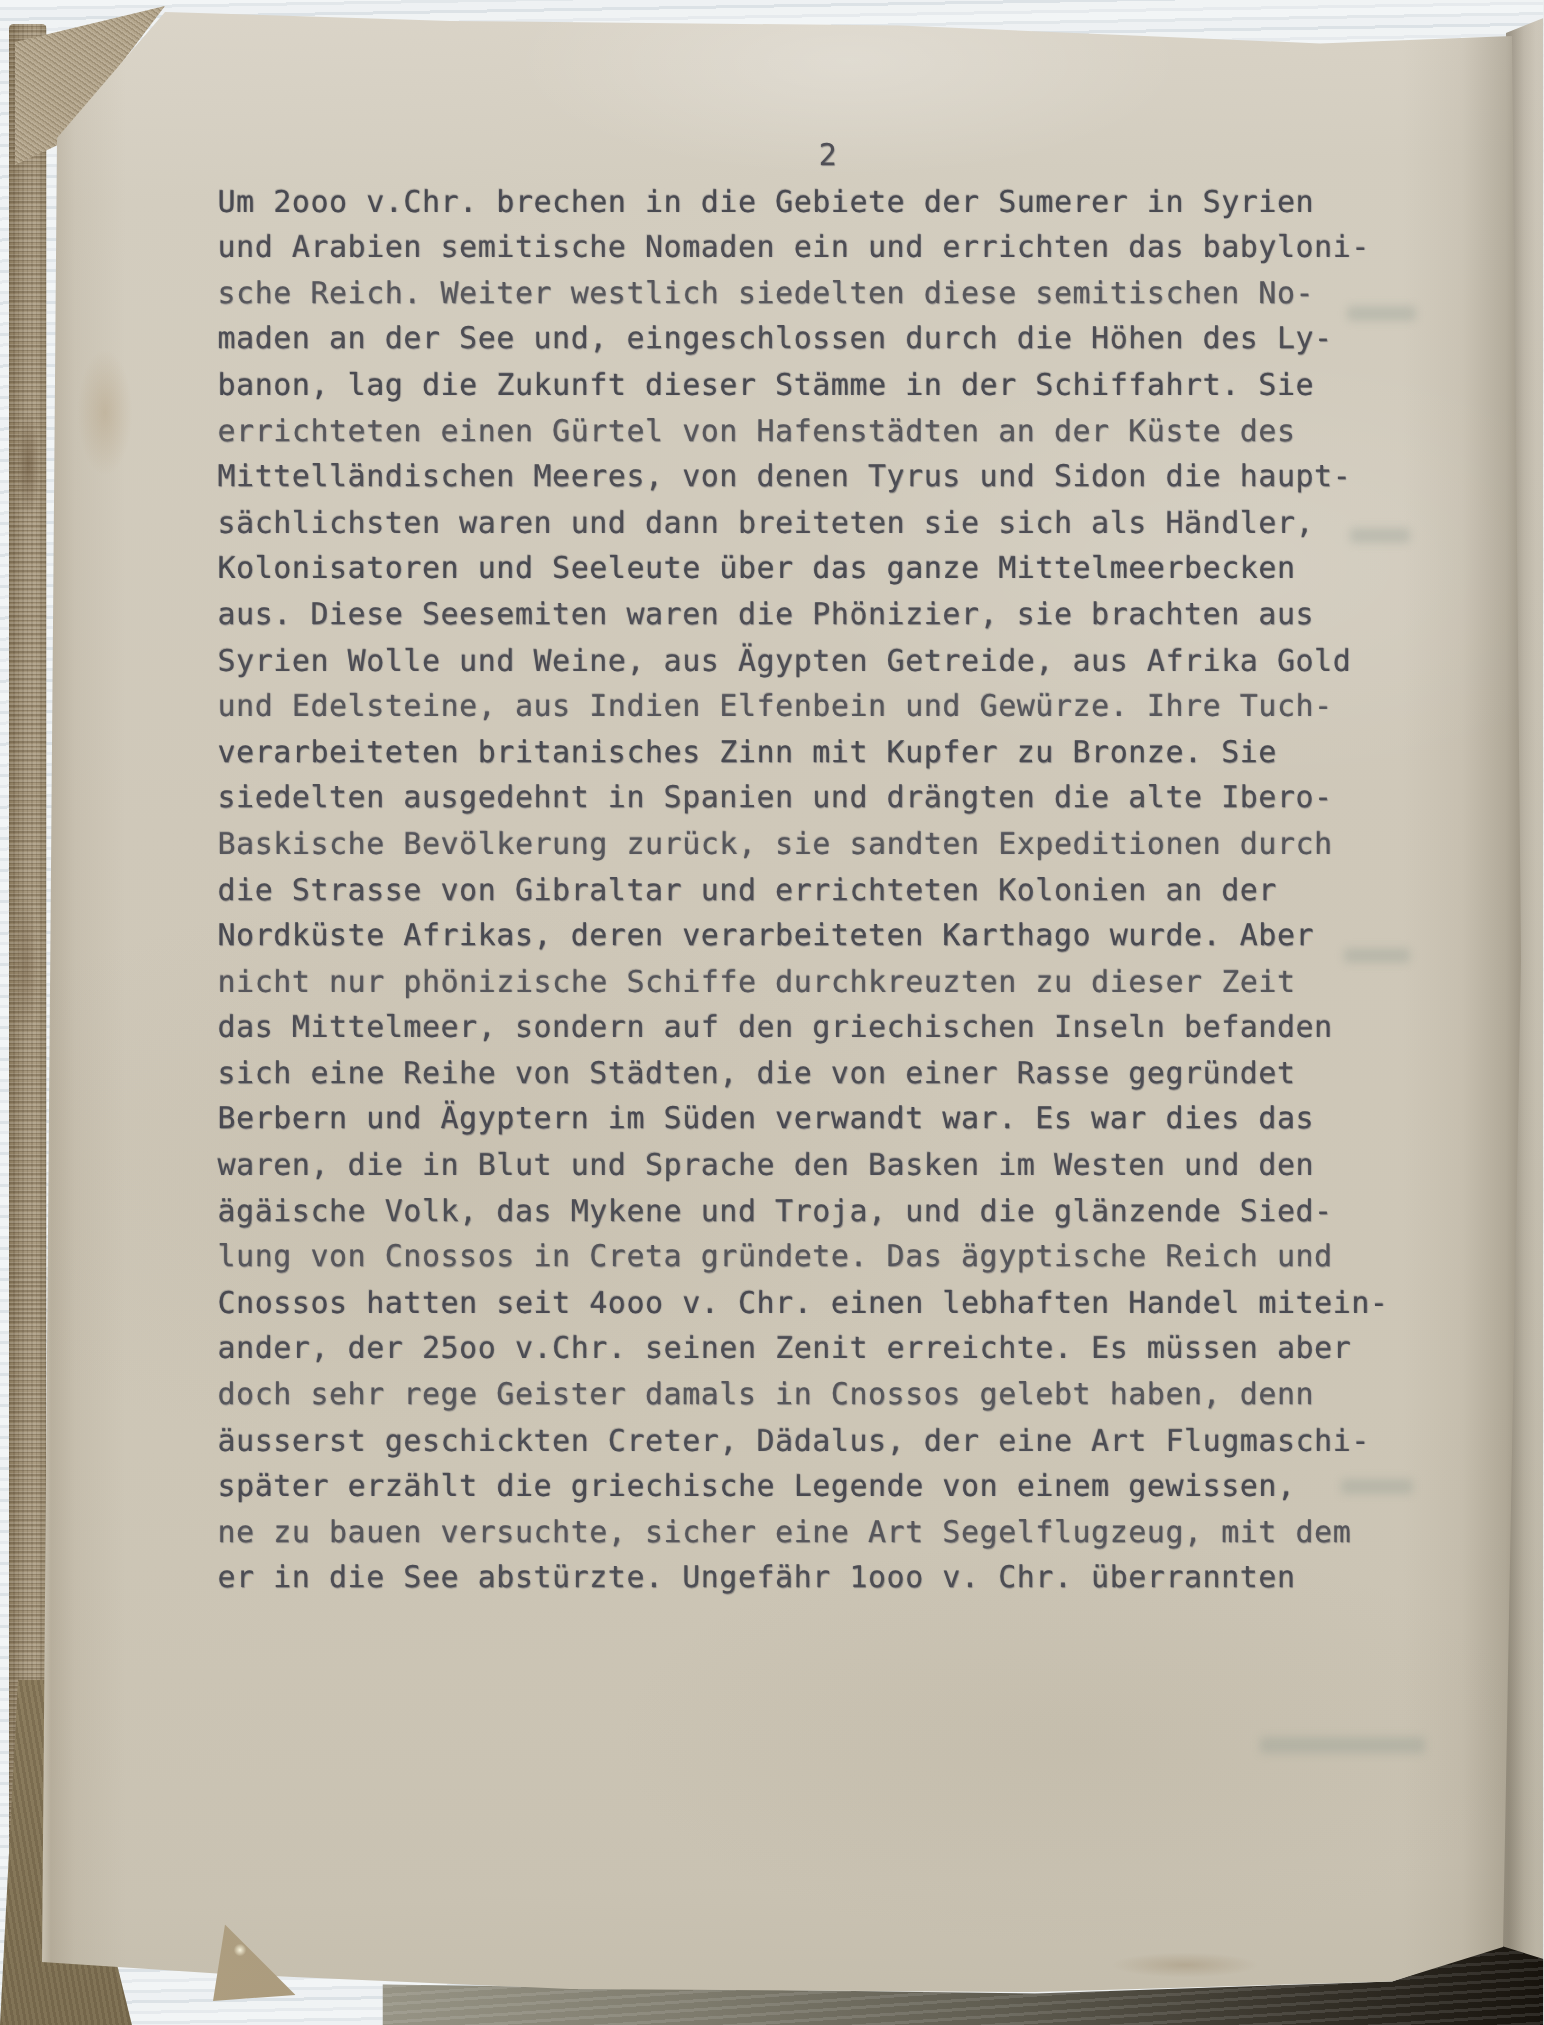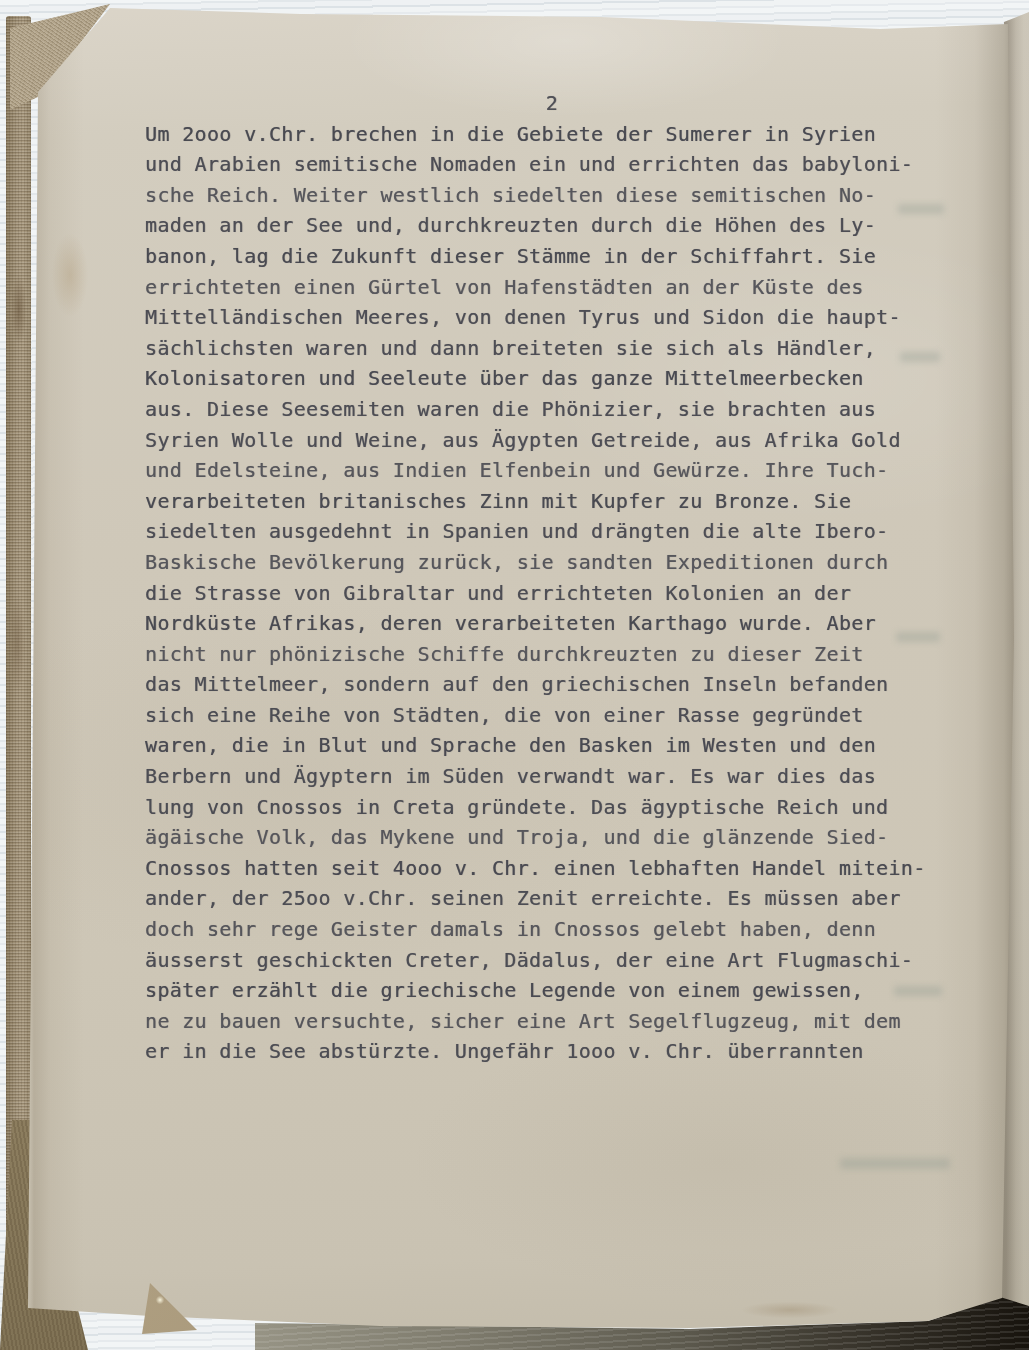--- a/index.html
+++ b/index.html
@@ -118,41 +118,41 @@
   <div class="spine-corner"></div>
   <div class="cover-wedge"></div>
 
   <div class="page">
     <div class="textblock">
       <div class="pagenum">2</div>
       <div>
           <div class="line">Um 2ooo v.Chr. brechen in die Gebiete der Sumerer in Syrien</div>
           <div class="line">und Arabien semitische Nomaden ein und errichten das babyloni-</div>
           <div class="line">sche Reich. Weiter westlich siedelten diese semitischen No-</div>
-          <div class="line">maden an der See und, durchkreuzten durch die Höhen des Ly-</div>
+          <div class="line">maden an der See und, eingeschlossen durch die Höhen des Ly-</div>
           <div class="line">banon, lag die Zukunft dieser Stämme in der Schiffahrt. Sie</div>
           <div class="line">errichteten einen Gürtel von Hafenstädten an der Küste des</div>
           <div class="line">Mittelländischen Meeres, von denen Tyrus und Sidon die haupt-</div>
           <div class="line">sächlichsten waren und dann breiteten sie sich als Händler,</div>
           <div class="line">Kolonisatoren und Seeleute über das ganze Mittelmeerbecken</div>
           <div class="line">aus. Diese Seesemiten waren die Phönizier, sie brachten aus</div>
           <div class="line">Syrien Wolle und Weine, aus Ägypten Getreide, aus Afrika Gold</div>
           <div class="line">und Edelsteine, aus Indien Elfenbein und Gewürze. Ihre Tuch-</div>
           <div class="line">verarbeiteten britanisches Zinn mit Kupfer zu Bronze. Sie</div>
           <div class="line">siedelten ausgedehnt in Spanien und drängten die alte Ibero-</div>
           <div class="line">Baskische Bevölkerung zurück, sie sandten Expeditionen durch</div>
           <div class="line">die Strasse von Gibraltar und errichteten Kolonien an der</div>
           <div class="line">Nordküste Afrikas, deren verarbeiteten Karthago wurde. Aber</div>
           <div class="line">nicht nur phönizische Schiffe durchkreuzten zu dieser Zeit</div>
           <div class="line">das Mittelmeer, sondern auf den griechischen Inseln befanden</div>
           <div class="line">sich eine Reihe von Städten, die von einer Rasse gegründet</div>
+          <div class="line">Berbern und Ägyptern im Süden verwandt war. Es war dies das</div>
           <div class="line">waren, die in Blut und Sprache den Basken im Westen und den</div>
-          <div class="line">Berbern und Ägyptern im Süden verwandt war. Es war dies das</div>
+          <div class="line">ägäische Volk, das Mykene und Troja, und die glänzende Sied-</div>
           <div class="line">lung von Cnossos in Creta gründete. Das ägyptische Reich und</div>
-          <div class="line">ägäische Volk, das Mykene und Troja, und die glänzende Sied-</div>
           <div class="line">Cnossos hatten seit 4ooo v. Chr. einen lebhaften Handel mitein-</div>
           <div class="line">ander, der 25oo v.Chr. seinen Zenit erreichte. Es müssen aber</div>
           <div class="line">doch sehr rege Geister damals in Cnossos gelebt haben, denn</div>
           <div class="line">äusserst geschickten Creter, Dädalus, der eine Art Flugmaschi-</div>
           <div class="line">später erzählt die griechische Legende von einem gewissen,</div>
           <div class="line">ne zu bauen versuchte, sicher eine Art Segelflugzeug, mit dem</div>
           <div class="line">er in die See abstürzte. Ungefähr 1ooo v. Chr. überrannten</div>
         </div>
     </div>
     <div class="ghost g1"></div>

